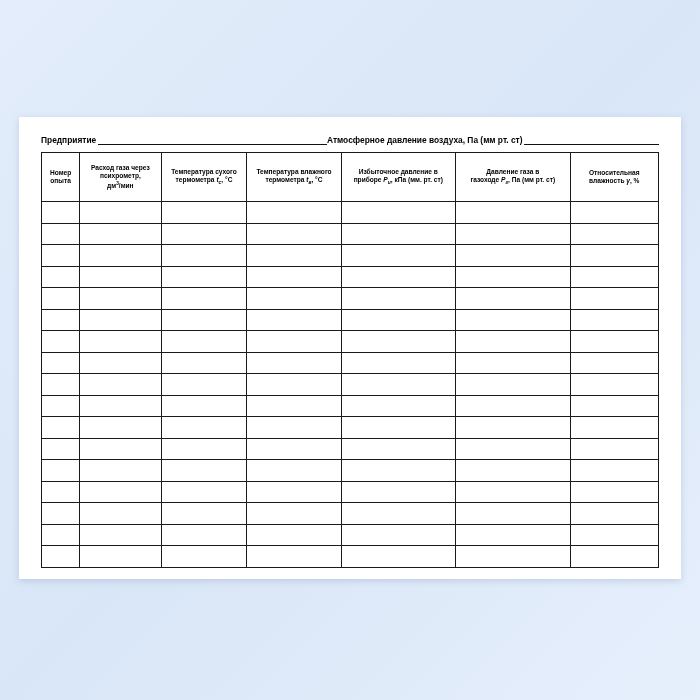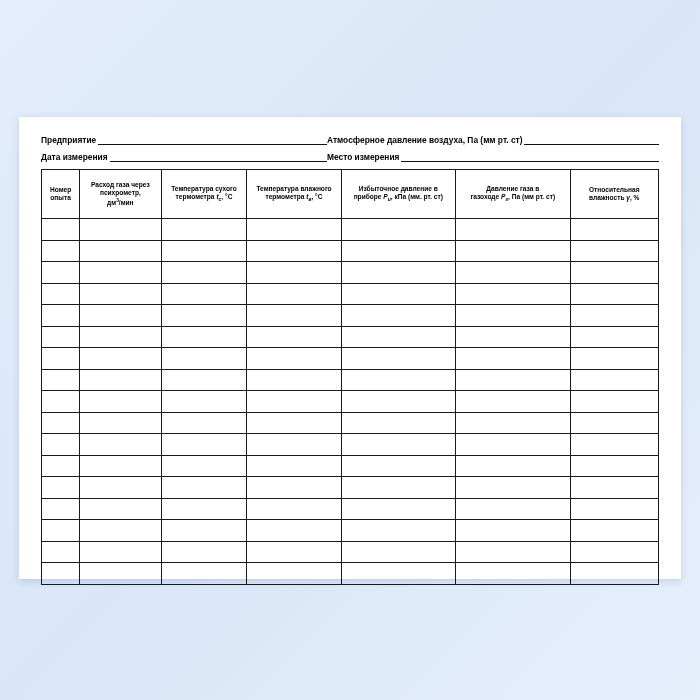--- a/index.html
+++ b/index.html
@@ -101,30 +101,20 @@
     <div class="sheet-inner">
 
       <div class="hdr">
         <div class="hdr-row">
           <div class="hdr-cell left">
             <span class="hdr-label">Предприятие</span>
             <span class="hdr-rule"></span>
           </div>
           <div class="hdr-cell right">
             <span class="hdr-label">Атмосферное давление воздуха, Па (мм рт. ст)</span>
-            <span class="hdr-rule"></span>
-          </div>
-        </div>
-        <div class="hdr-row">
-          <div class="hdr-cell left">
-            <span class="hdr-label">Дата измерения</span>
-            <span class="hdr-rule"></span>
-          </div>
-          <div class="hdr-cell right">
-            <span class="hdr-label">Место измерения</span>
             <span class="hdr-rule"></span>
           </div>
         </div>
       </div>
 
       <table class="form">
         <colgroup>
           <col style="width:6.0%">
           <col style="width:12.8%">
           <col style="width:13.5%">

